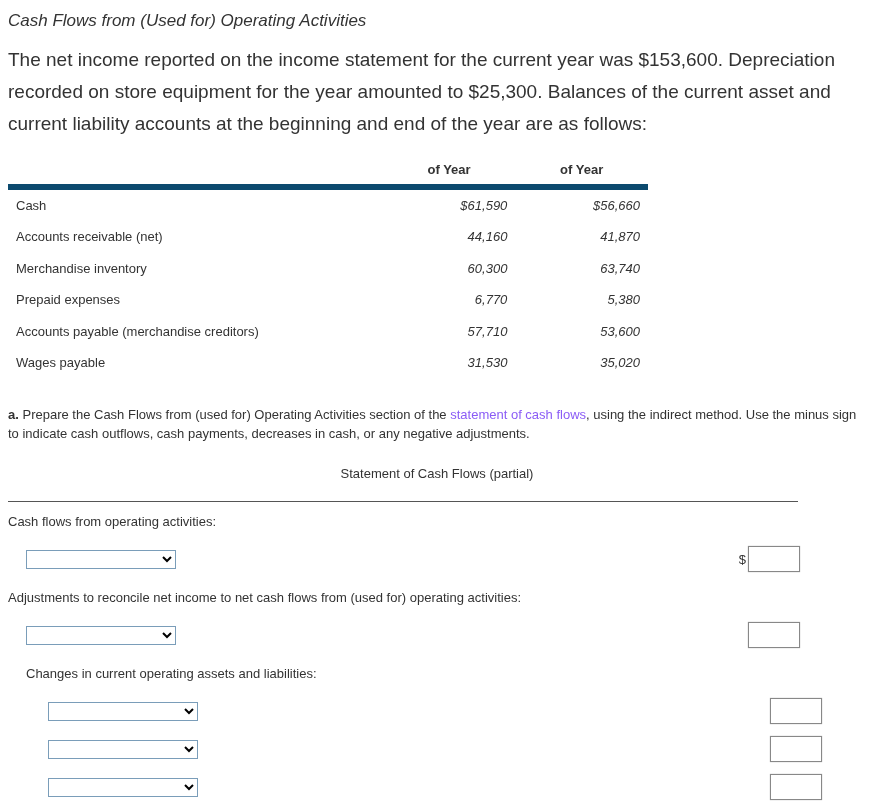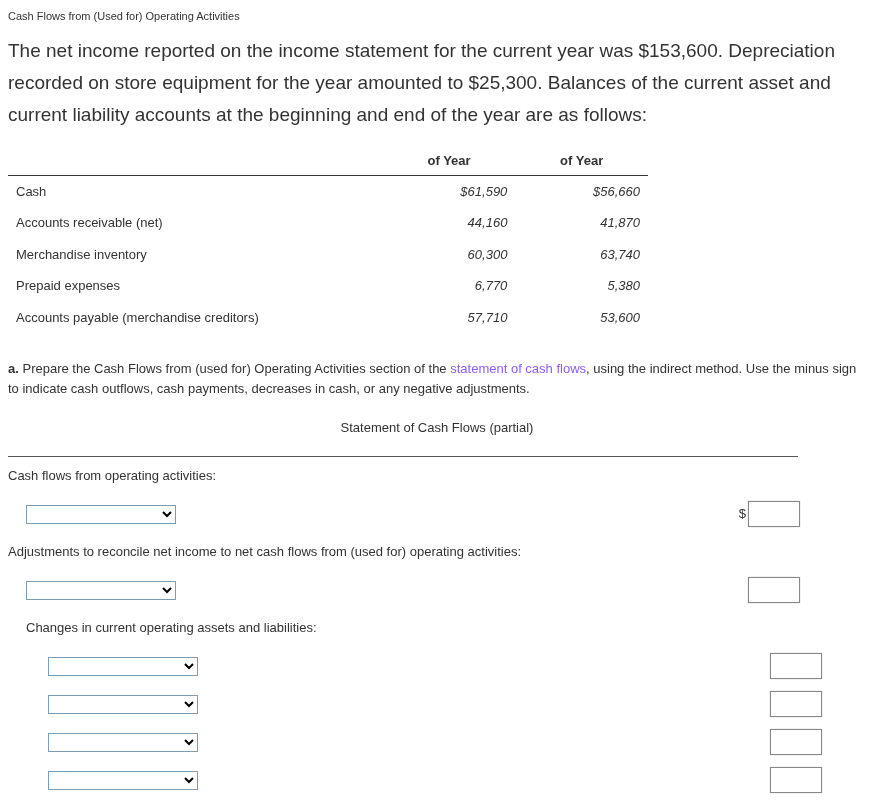--- a/index.html
+++ b/index.html
@@ -6,22 +6,23 @@
     font-family: Verdana, Arial, sans-serif;
     font-size: 13px;
     color: #333;
     margin: 0;
     padding: 8px;
     width: 874px;
     box-sizing: border-box;
     line-height: 1.5;
   }
   .title {
-    font-size: 11px;
+    font-size: 17px;
     margin-bottom: 10px;
+    font-style: italic;
   }
   .intro {
     font-size: 19px;
     margin-bottom: 18px;
     line-height: 1.7;
   }
   table.balances {
     border-collapse: collapse;
     width: 640px;
   }
@@ -29,21 +30,21 @@
     font-weight: bold;
     text-align: center;
     padding: 2px 8px;
     font-size: 13px;
   }
   table.balances thead tr.bottom th {
     border-bottom: 1px solid #333;
     padding-bottom: 4px;
   }
   table.balances tbody tr.first td {
-    border-top: 1px solid #0c4a6e;
+    border-top: 6px solid #0c4a6e;
   }
   table.balances td {
     padding: 6px 8px;
     font-size: 13px;
   }
   table.balances td.label {
     text-align: left;
     width: 340px;
   }
   table.balances td.num {
@@ -137,20 +138,25 @@
     <tr>
       <td class="label">Prepaid expenses</td>
       <td class="num">6,770</td>
       <td class="num">5,380</td>
     </tr>
     <tr>
       <td class="label">Accounts payable (merchandise creditors)</td>
       <td class="num">57,710</td>
       <td class="num">53,600</td>
     </tr>
+    <tr>
+      <td class="label">Wages payable</td>
+      <td class="num">31,530</td>
+      <td class="num">35,020</td>
+    </tr>
   </tbody>
 </table>
 
 <div class="section-a">
   <span><b>a.</b><span>  Prepare the Cash Flows from (used for) Operating Activities section of the </span><span class="link">statement of cash flows</span><span>, using the indirect method. Use the minus sign to indicate cash outflows, cash payments, decreases in cash, or any negative adjustments.</span></span>
 
   <div class="stmt-title">Statement of Cash Flows (partial)</div>
 
   <div class="worksheet">
 

